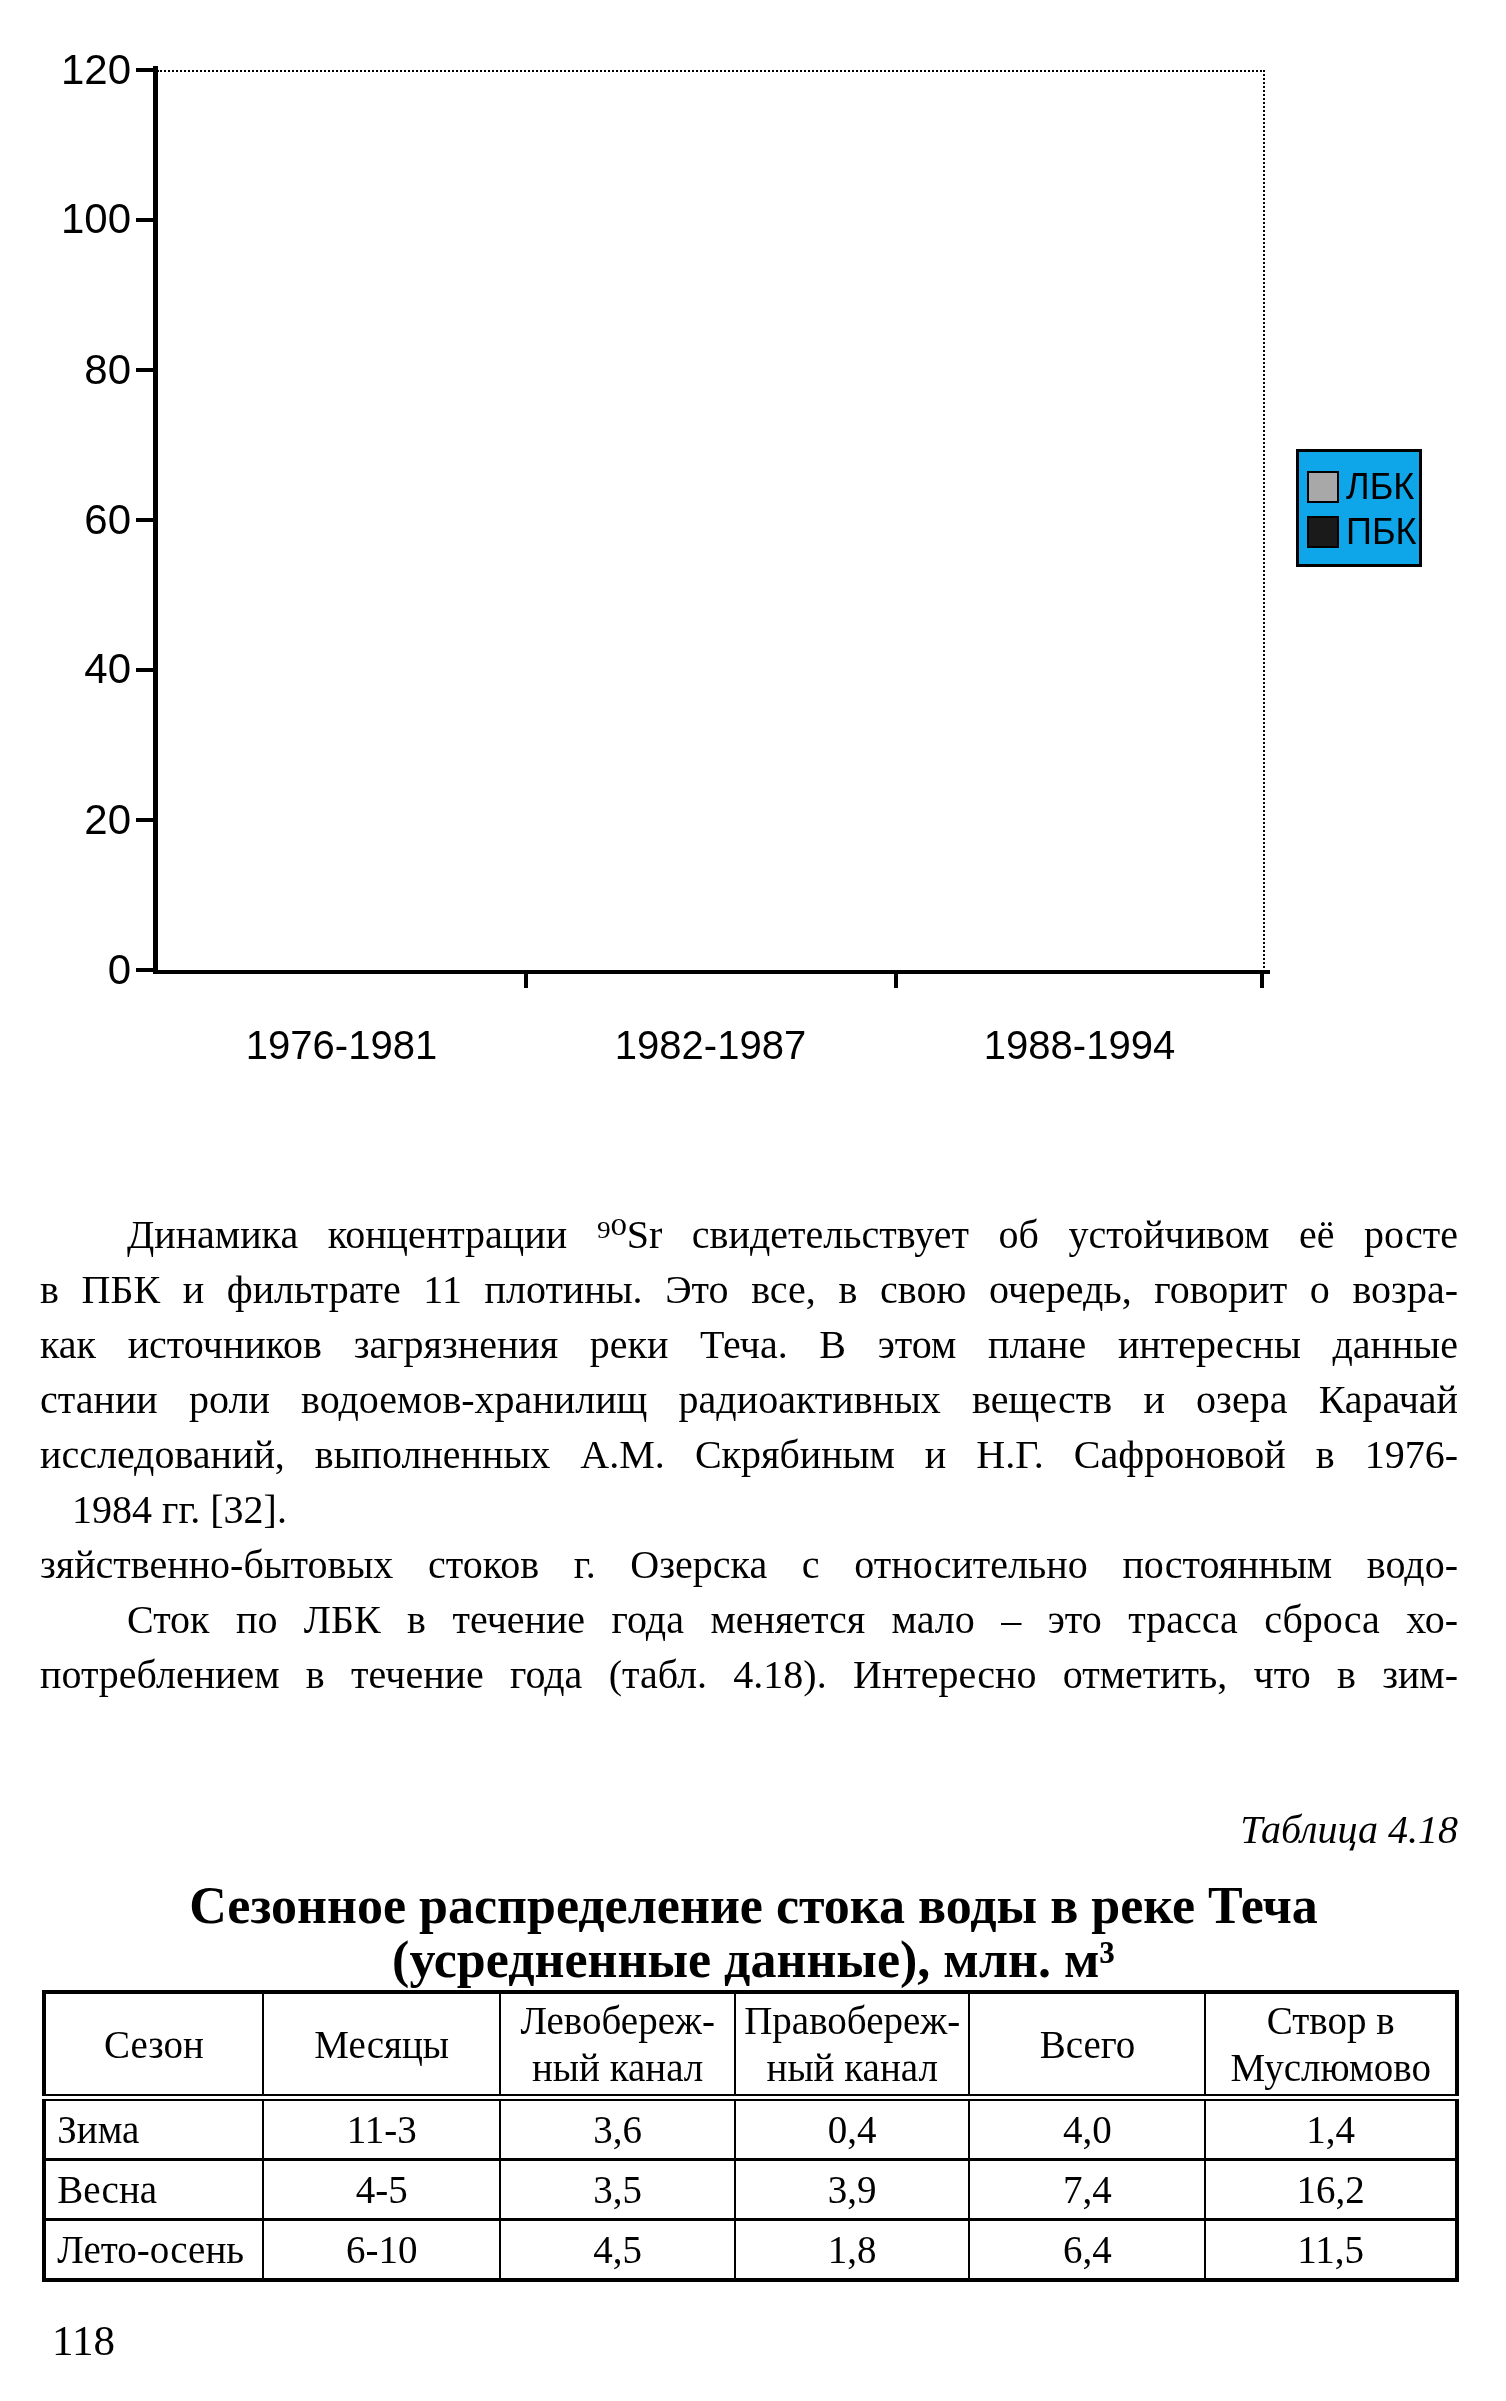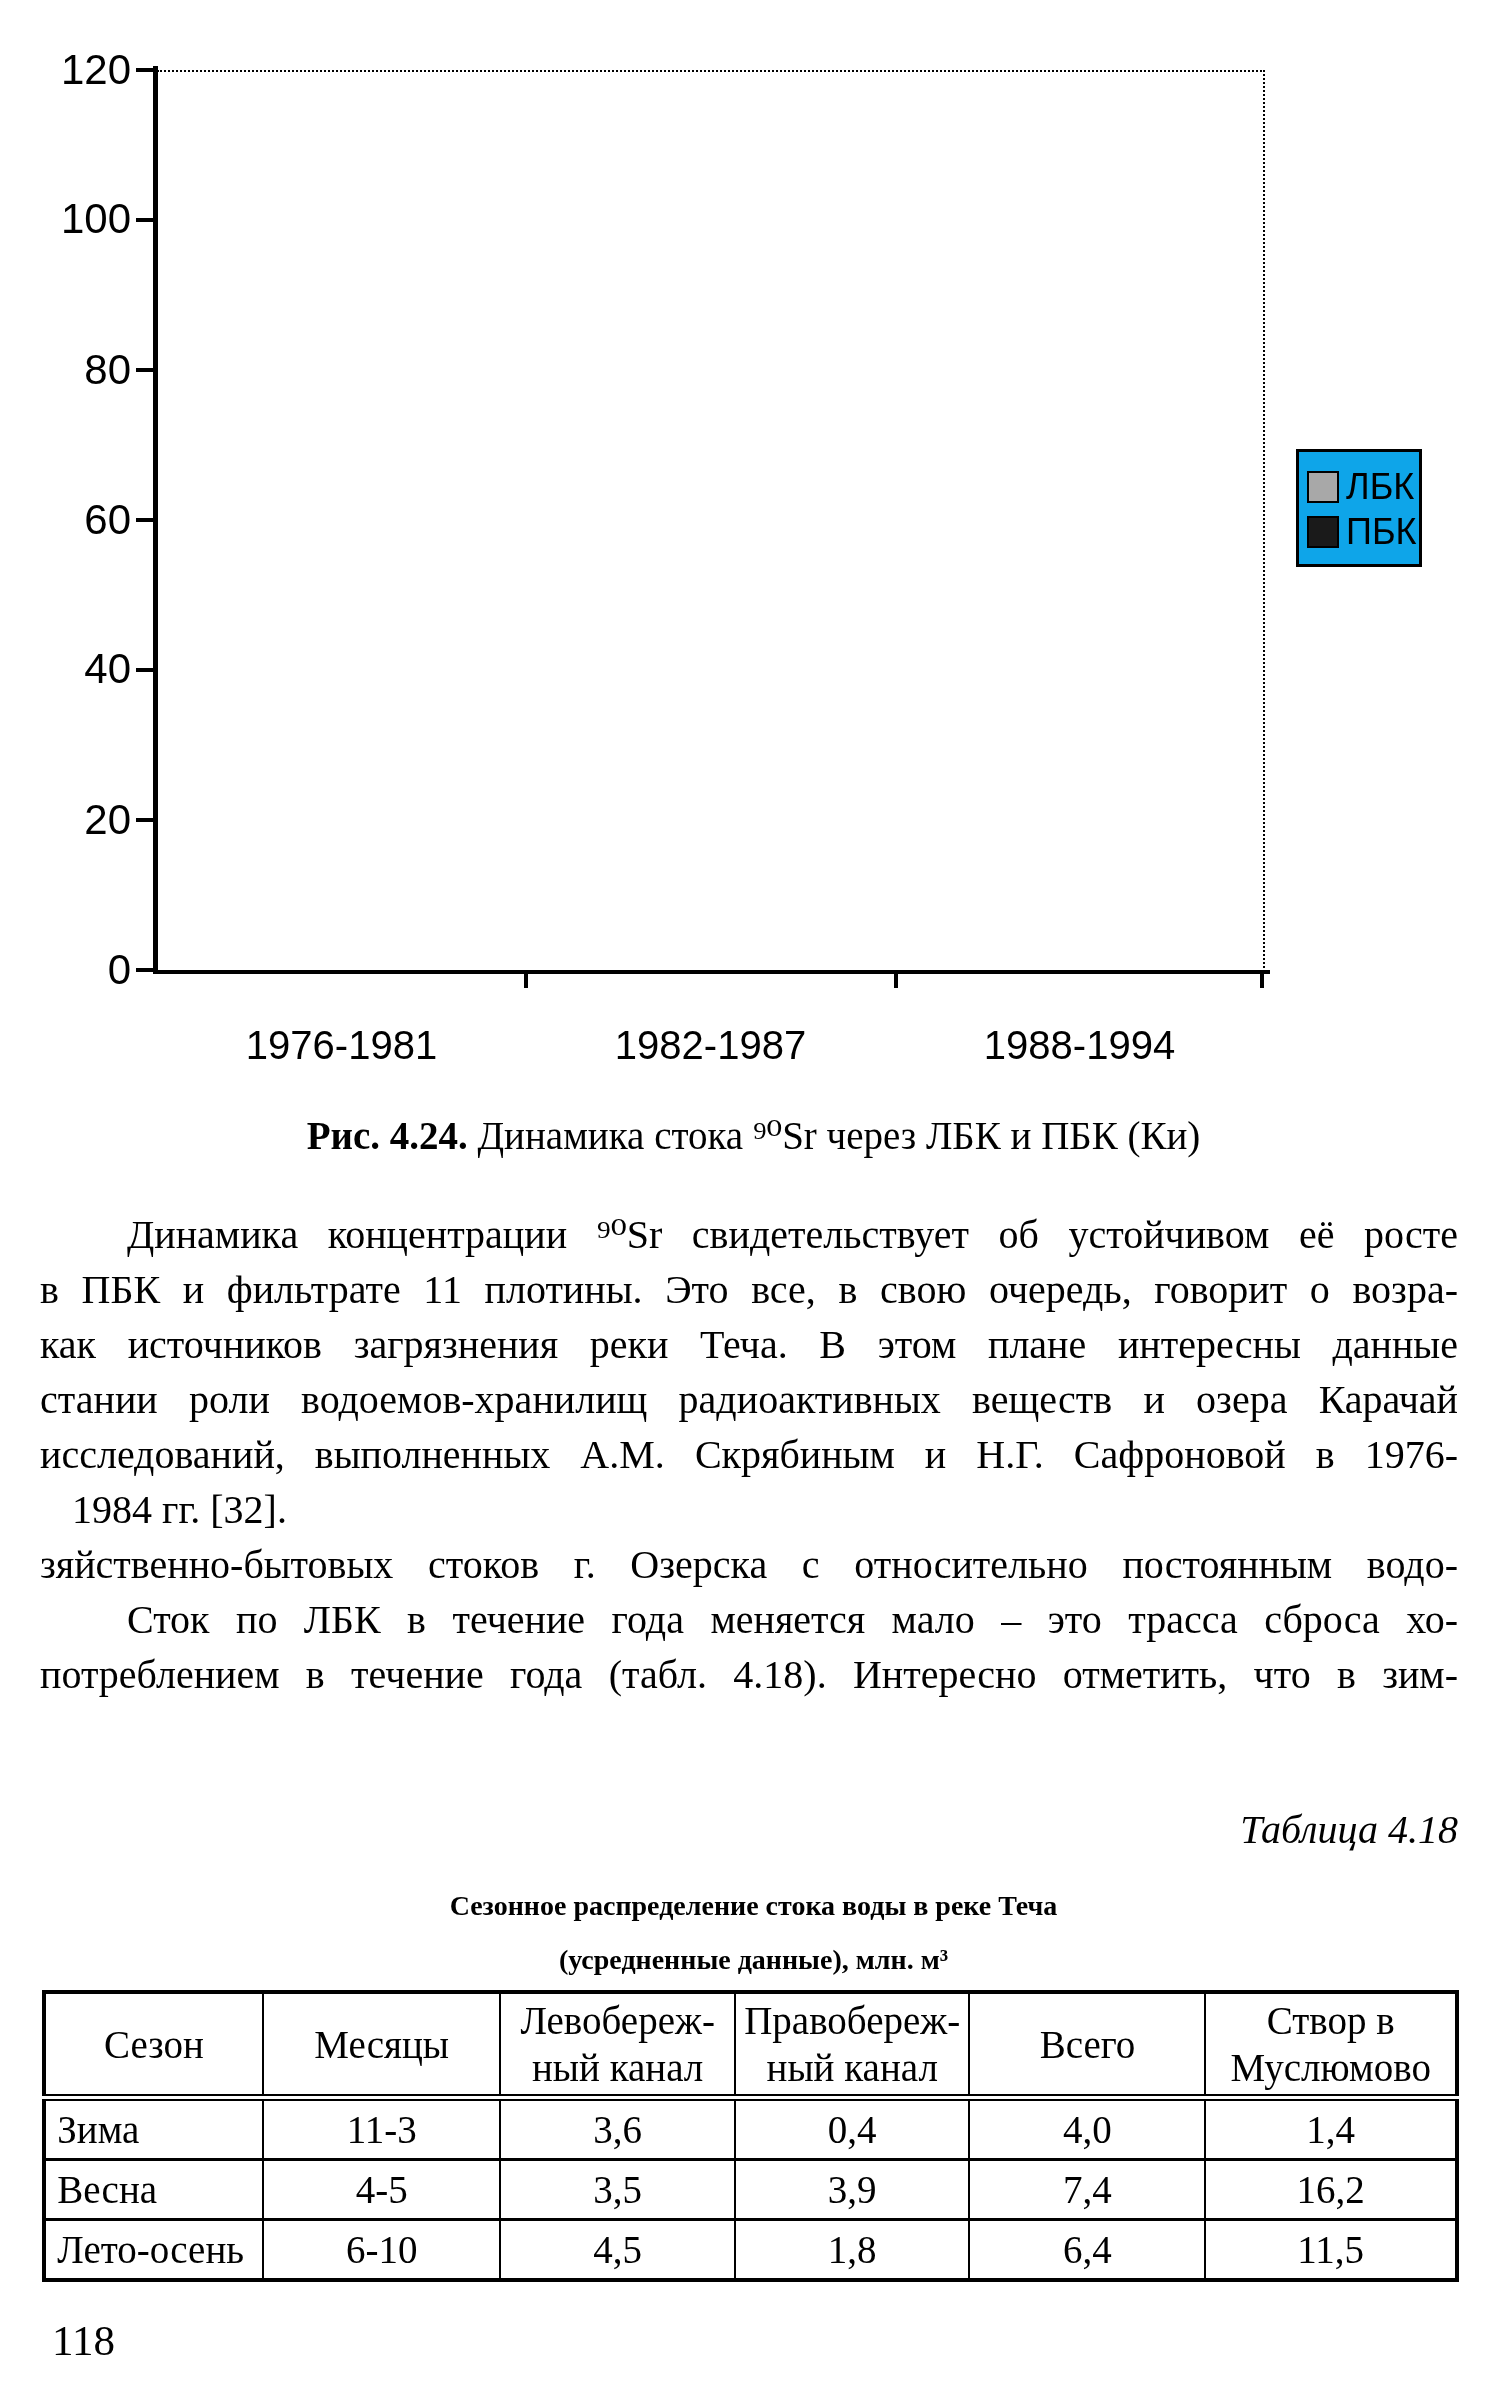--- a/index.html
+++ b/index.html
@@ -36,21 +36,21 @@
   
   .bodytext { position:absolute; left:40px; top:1207px; width:1418px;
               font-size:40px; line-height:55px; }
   .bline { text-align:justify; text-align-last:justify; }
   .bline.last { text-align-last:left;margin-left:32px; }
   .bline.ind { text-indent:87px; }
 
   
   .tab-label { position:absolute; top:1806px; right:49px; font-style:italic; font-size:40px; }
   .tab-title { position:absolute; left:0; top:1879px; width:1507px; text-align:center;
-               font-weight:bold; font-size:28px; line-height:54px; }
+               font-weight:bold; font-size:52px; line-height:54px; }
   .dtable { position:absolute; left:42px; top:1990px; width:1417px;
             border-collapse:collapse; table-layout:fixed; font-size:39px;
             border:4.7px solid #000; }
   .dtable th { font-weight:normal; border:2.8px solid #000; border-top:4.7px solid #000;
                border-bottom:7.5px double #000; text-align:center; vertical-align:middle;
                white-space:pre-line; line-height:47px; height:98px; }
   .dtable td { border:3.8px solid #000; border-left-width:2.8px; border-right-width:2.8px;
                text-align:center; vertical-align:middle; height:55px; }
   .dtable td.season { text-align:left; padding-left:11.3px; }
 
@@ -109,21 +109,20 @@
         <span class="swatch" style="background: rgb(168, 168, 168);"></span>
         <span class="llab">ЛБК</span>
       </div>
       <div class="lrow">
         <span class="swatch" style="background: rgb(26, 26, 26);"></span>
         <span class="llab">ПБК</span>
       </div>
     </div>
   </div>
 
-  <div class="caption"><span class="b">Рис. 4.24.</span><span> Динамика стока ⁹⁰Sr через ЛБК и ПБК (Ки)</span></div>
 
   <div class="bodytext">
     <div class="bline ind">Динамика концентрации ⁹⁰Sr свидетельствует об устойчивом её росте</div>
     <div class="bline">в ПБК и фильтрате 11 плотины. Это все, в свою очередь, говорит о возра-</div>
     <div class="bline">как источников загрязнения реки Теча. В этом плане интересны данные</div>
     <div class="bline">стании роли водоемов-хранилищ радиоактивных веществ и озера Карачай</div>
     <div class="bline">исследований, выполненных А.М. Скрябиным и Н.Г. Сафроновой в 1976-</div>
     <div class="bline last">1984 гг. [32].</div>
     <div class="bline">зяйственно-бытовых стоков г. Озерска с относительно постоянным водо-</div>
     <div class="bline ind">Сток по ЛБК в течение года меняется мало – это трасса сброса хо-</div>

